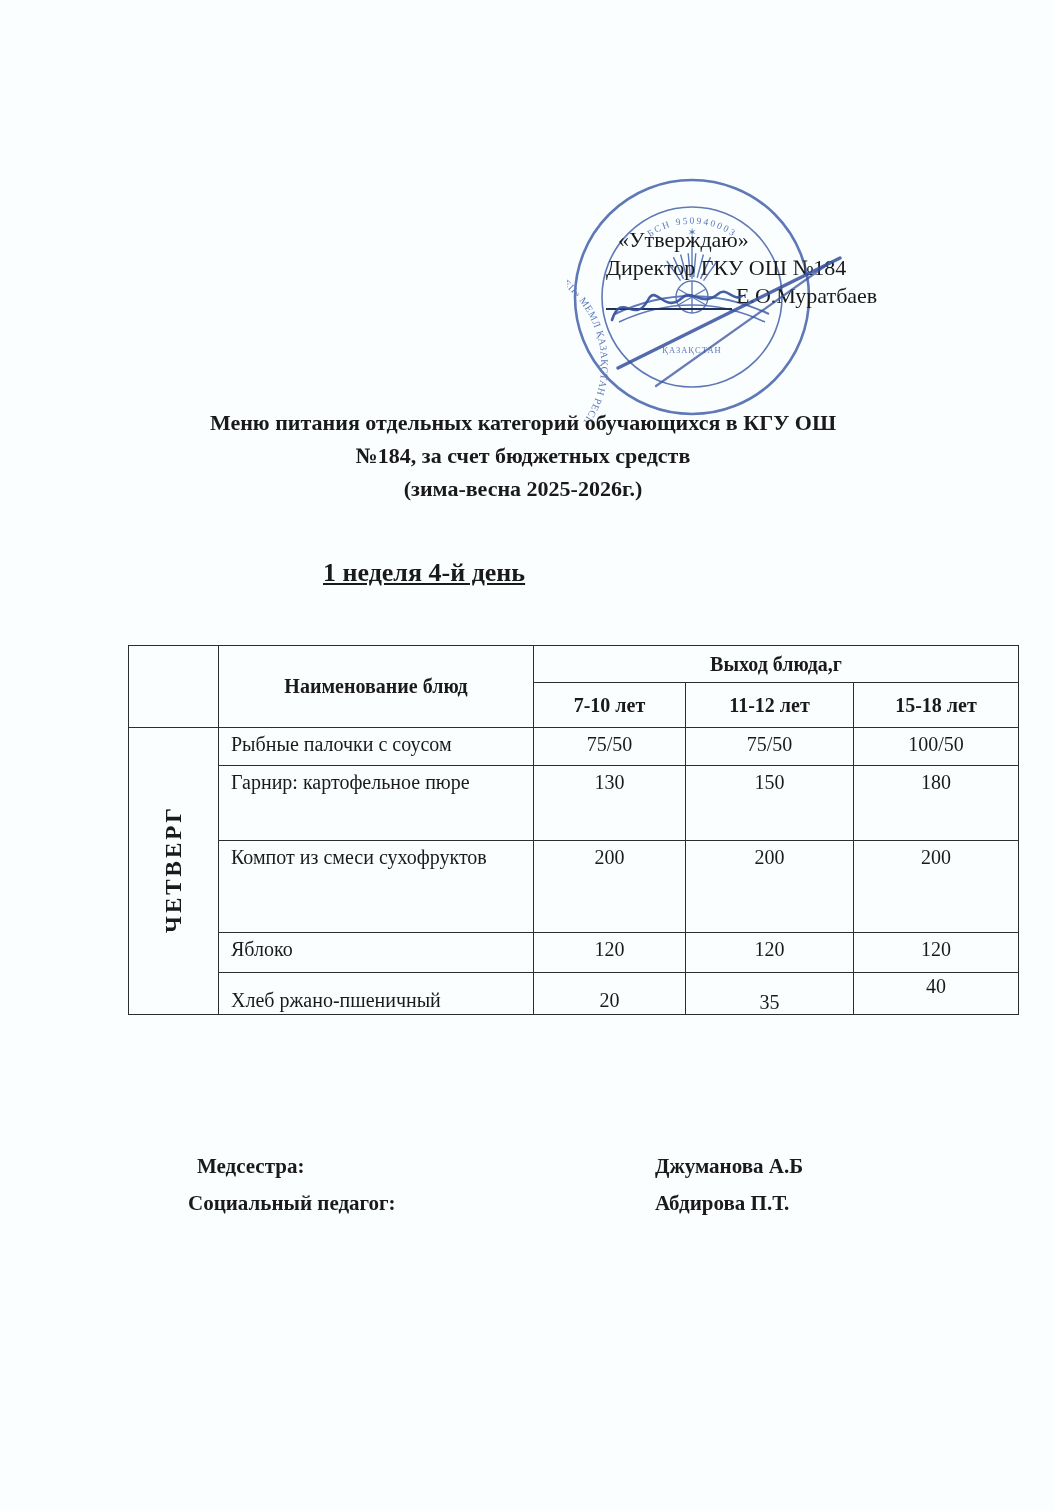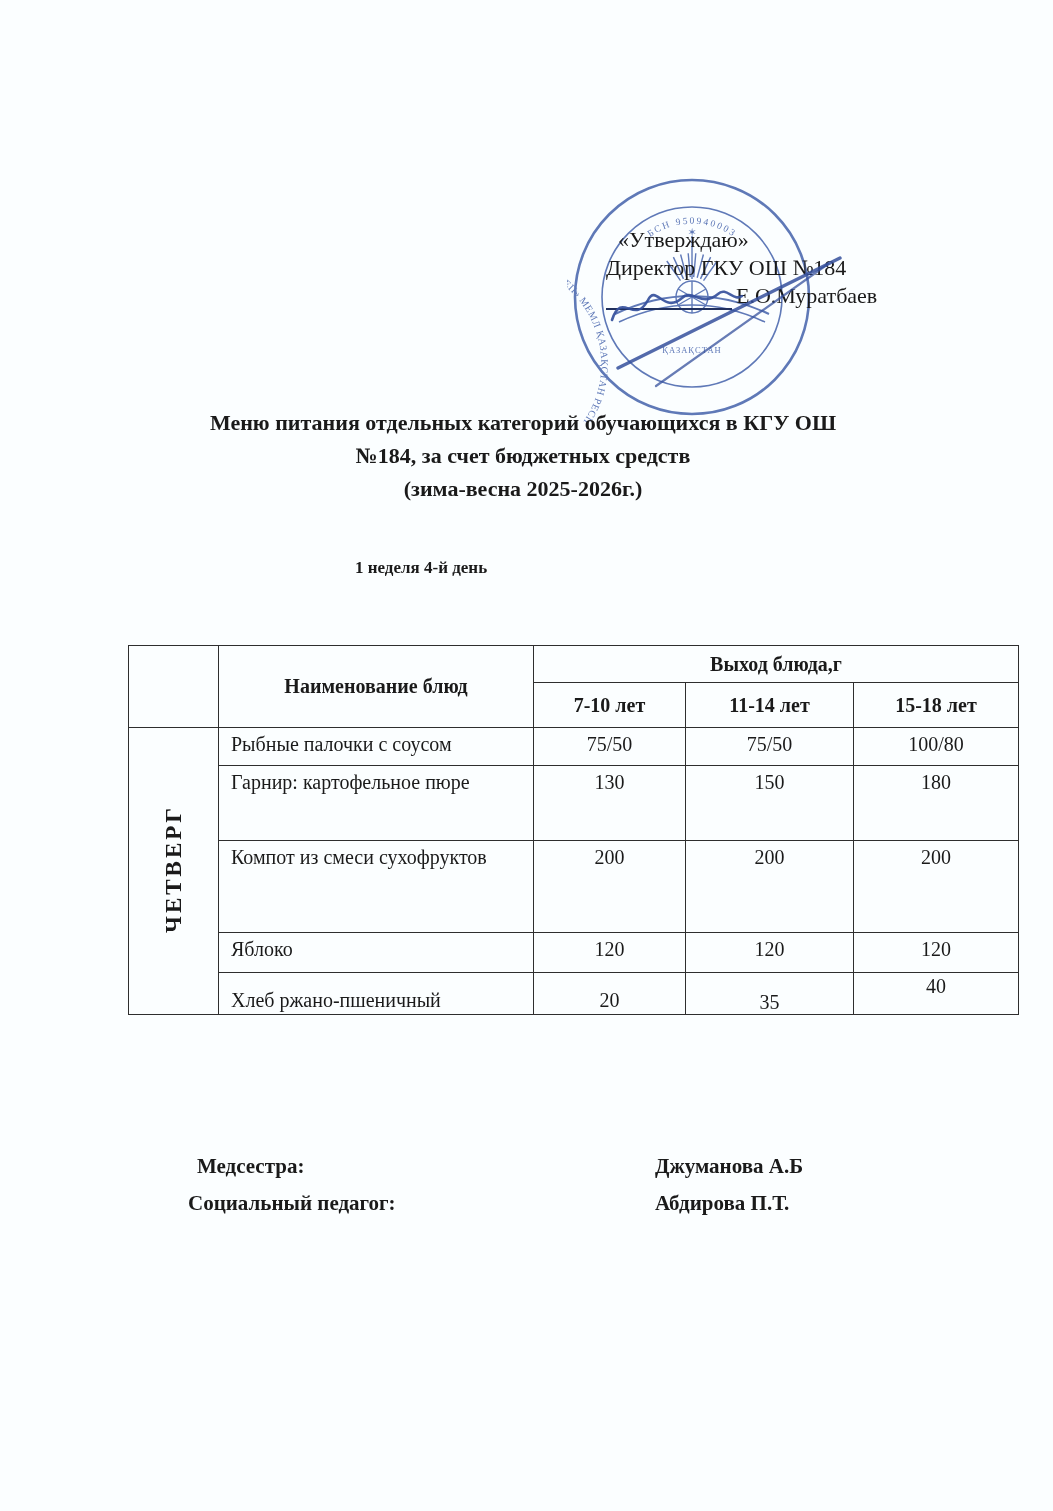--- a/index.html
+++ b/index.html
@@ -64,24 +64,25 @@
     top: 406px;
     width: 890px;
     text-align: center;
     font-size: 22px;
     font-weight: bold;
     line-height: 33px;
     z-index: 2;
   }
   .subtitle {
     position: absolute;
-    left: 355px;
+    left: 323px;
     top: 558px;
-    font-size: 17px;
+    font-size: 26px;
     font-weight: bold;
+    text-decoration: underline;
   }
 
   
   .menu-table-wrap { position: absolute; left: 128px; top: 645px; }
   table.menu-table {
     border-collapse: collapse;
     table-layout: fixed;
     width: 890px;
   }
   table.menu-table td {
@@ -183,31 +184,31 @@
         <col style="width:165px">
     </colgroup>
     <tbody>
       <tr style="height:37px;">
         <td class="hdr" rowspan="2"></td>
         <td class="hdr" rowspan="2">Наименование блюд</td>
         <td class="hdr" colspan="3">Выход блюда,г</td>
       </tr>
       <tr style="height:45px;">
         <td class="hdr">7-10 лет</td>
-        <td class="hdr">11-14 лет</td>
+        <td class="hdr">11-12 лет</td>
         <td class="hdr">15-18 лет</td>
       </tr>
       <tr style="height:38px;">
         <td class="day-cell" rowspan="5">
           <span class="day-text">ЧЕТВЕРГ</span>
         </td>
         <td class="dish">Рыбные палочки с соусом</td>
         <td class="val">75/50</td>
         <td class="val">75/50</td>
-        <td class="val">100/80</td>
+        <td class="val">100/50</td>
       </tr>
       <tr style="height:75px;">
         <td class="dish justify">Гарнир: картофельное пюре</td>
         <td class="val">130</td>
         <td class="val">150</td>
         <td class="val">180</td>
       </tr>
       <tr style="height:92px;">
         <td class="dish" style="width:280px">Компот из смеси сухофруктов</td>
         <td class="val">200</td>

